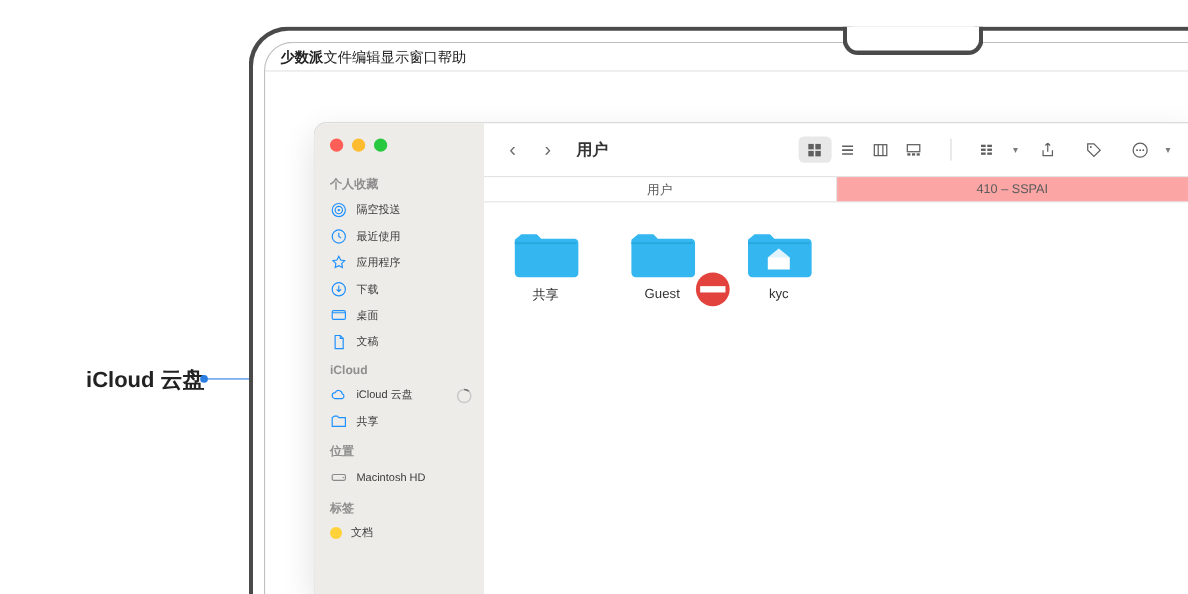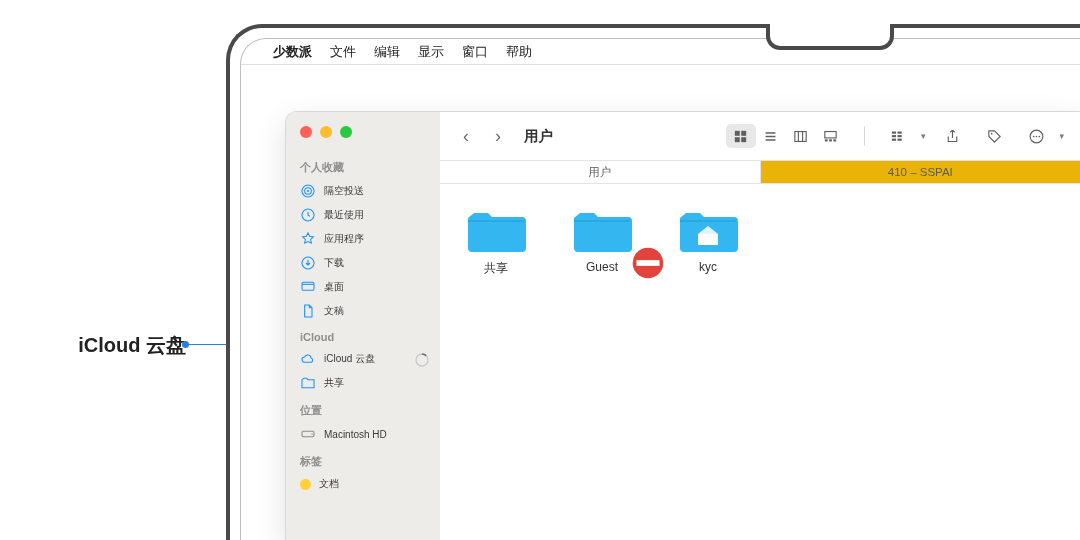--- a/index.html
+++ b/index.html
@@ -16,21 +16,21 @@
   .frame { position: absolute; left: 226px; top: 24px; right: 0; bottom: 0;
            border: 4px solid #4a4a4a; border-right: none; border-bottom: none;
            border-top-left-radius: 36px; background: #fff; }
   .frame-inner { position:absolute; left:10px; top:10px; right:0; bottom:0;
                  border:1px solid #bfbfbf; border-right:none; border-bottom:none;
                  border-top-left-radius:26px; overflow:hidden; background:#fff; }
   .notch { position:absolute; left:536px; top:-4px; width:128px; height:26px; background:#fff;
            border:4px solid #4a4a4a; border-top:none; border-bottom-left-radius:14px; border-bottom-right-radius:14px; z-index:40;}
 
   
-  .menubar { height: 26px; display:flex; align-items:center; gap:18px; padding:0 14px;
+  .menubar { height: 26px; display:flex; align-items:center; padding:0 14px;
              font-size:13px; color:#222; border-bottom:1px solid #e1e1e1; }
   .menubar .apple { font-size:15px; }
   .menubar .app { font-weight:700; }
 
   
   .finder { position:absolute; left:44px; top:72px; right:0; bottom:0; background:#fff;
             border:1px solid #d8d8d8; border-right:none; border-bottom:none; border-top-left-radius:12px;
             box-shadow:0 10px 30px rgba(0,0,0,.12); display:flex; overflow:hidden; }
 
   
@@ -57,21 +57,21 @@
   .tb-btn { width:30px; height:24px; display:flex; align-items:center; justify-content:center;
             color:#5f5f5f; }
   .tb-btn svg { width:17px; height:17px; }
   .tb-btn.active { background:#e8e8e8; border-radius:5px; }
   .divider { width:1px; height:20px; background:#d8d8d8; margin:0 6px; }
   .chev-sm { font-size:9px; color:#7b7b7b; margin-left:-4px; }
 
   .tabbar { height:24px; display:flex; border-top:1px solid #e3e3e3; border-bottom:1px solid #e3e3e3;
             font-size:11.5px; color:#5b5b5b; }
   .tab { flex:1; display:flex; align-items:center; justify-content:center; border-right:1px solid #e3e3e3; }
-  .tab:last-child { border-right:none; background:#eab308; }
+  .tab:last-child { border-right:none; background:#fca5a5; }
 
   .files { flex:1; padding:24px 20px; display:flex; gap:34px; align-items:flex-start; }
   .fitem { display:flex; flex-direction:column; align-items:center; gap:6px; width:72px; }
   .folder { width:60px; height:46px; position:relative; }
   .folder svg { width:60px; height:46px; }
   .badge-deny { position:absolute; right:-2px; bottom:-2px; width:16px; height:16px; }
   .fname { font-size:12px; color:#333; }
 
   
   .blue { stroke:#1e90ff; fill:none; stroke-width:1.6; }

